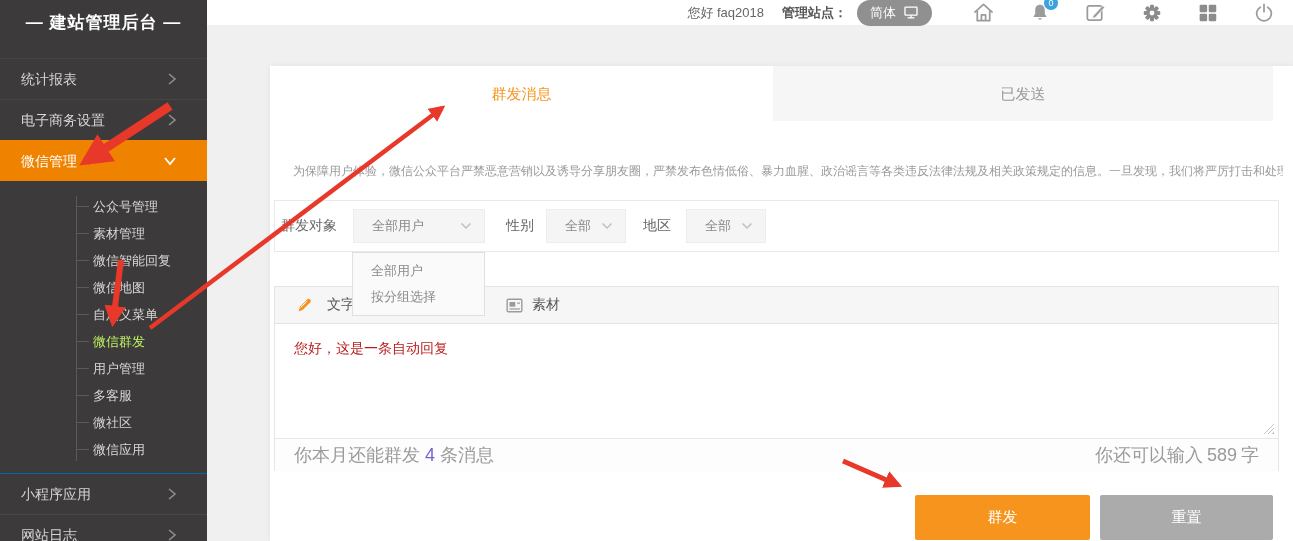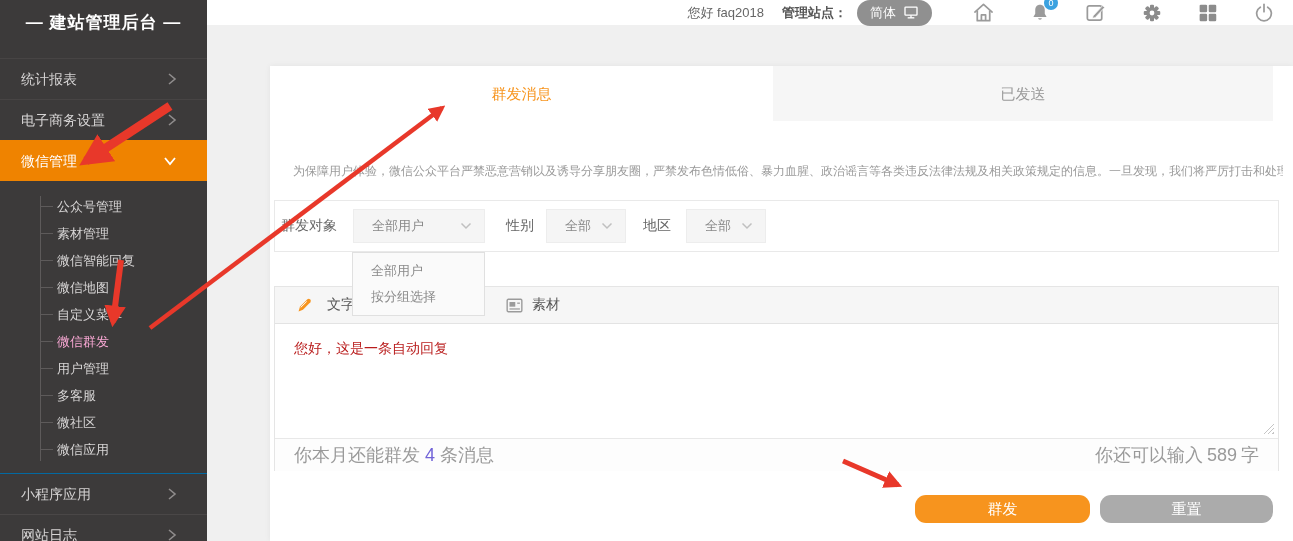--- a/index.html
+++ b/index.html
@@ -33,25 +33,25 @@
     z-index:5;overflow:hidden;
   }
   .logo{height:42px;line-height:46px;text-align:center;color:#fff;font-size:17px;font-weight:bold;letter-spacing:1px;}
   .nav-item{
     position:relative;height:40px;line-height:40px;padding-left:21px;
     font-size:14px;color:#d6d4d4;cursor:pointer;border-top:1px solid #474444;
   }
   .nav-item.first{margin-top:16px;}
   .nav-item .chev{position:absolute;right:30px;top:50%;transform:translateY(-50%);display:inline-flex;}
   .nav-item.active{background:#ef8300;color:#fff;border-top-color:#ef8300;}
-  .submenu{position:relative;padding:12px 0 10px 0;}
+  .submenu{position:relative;padding:12px 0 10px 0;margin-left:36px;}
   .submenu::before{content:"";position:absolute;left:40px;top:15px;bottom:12px;width:1px;background:#5d5a5a;}
   .sub-item{position:relative;height:27px;line-height:27px;padding-left:57px;font-size:13px;color:#d8d6d6;cursor:pointer;}
   .sub-item::before{content:"";position:absolute;left:40px;top:13px;width:13px;height:1px;background:#5d5a5a;}
-  .sub-item.active{color:#f9a8d4;}
+  .sub-item.active{color:#bef264;}
   .nav-item.bottom{border-top:1px solid #4a4747;}
   .nav-item.bottom.firstb{border-top:1px solid #0369a1;}
   
   .panel{
     position:absolute;left:270px;top:66px;width:1023px;bottom:0;background:#fff;
     box-shadow:0 0 6px rgba(0,0,0,.06);
   }
   .tabbar{display:flex;height:55px;}
   .tab{line-height:55px;text-align:center;font-size:15px;cursor:pointer;}
   .tab.active{width:503px;background:#fff;color:#f7941d;}
@@ -95,21 +95,21 @@
     background:repeating-linear-gradient(135deg,transparent 0 2px,#c6c6c6 2px 3px);
     clip-path:polygon(100% 0,100% 100%,0 100%);
   }
   .statusbar{
     height:32px;border-top:1px solid #e8e8e8;background:#fdfdfd;display:flex;align-items:center;
     justify-content:space-between;padding:0 19px;font-size:18px;color:#9a9a9a;
   }
   .quota-num{color:#7264d8;margin:0 5px;}
   .remain-num{margin:0 4px;}
   .btn{
-    position:absolute;top:429px;height:28px;border:none;border-radius:11px;color:#fff;
+    position:absolute;top:429px;height:45px;border:none;border-radius:2px;color:#fff;
     font-size:15px;font-family:inherit;cursor:pointer;
   }
   .btn.send{left:645px;width:175px;background:#f7941e;}
   .btn.reset{left:830px;width:173px;background:#ababab;}
   
   .arrows{position:absolute;left:0;top:0;z-index:100;pointer-events:none;}
 </style>
 </head>
 <body>
 

